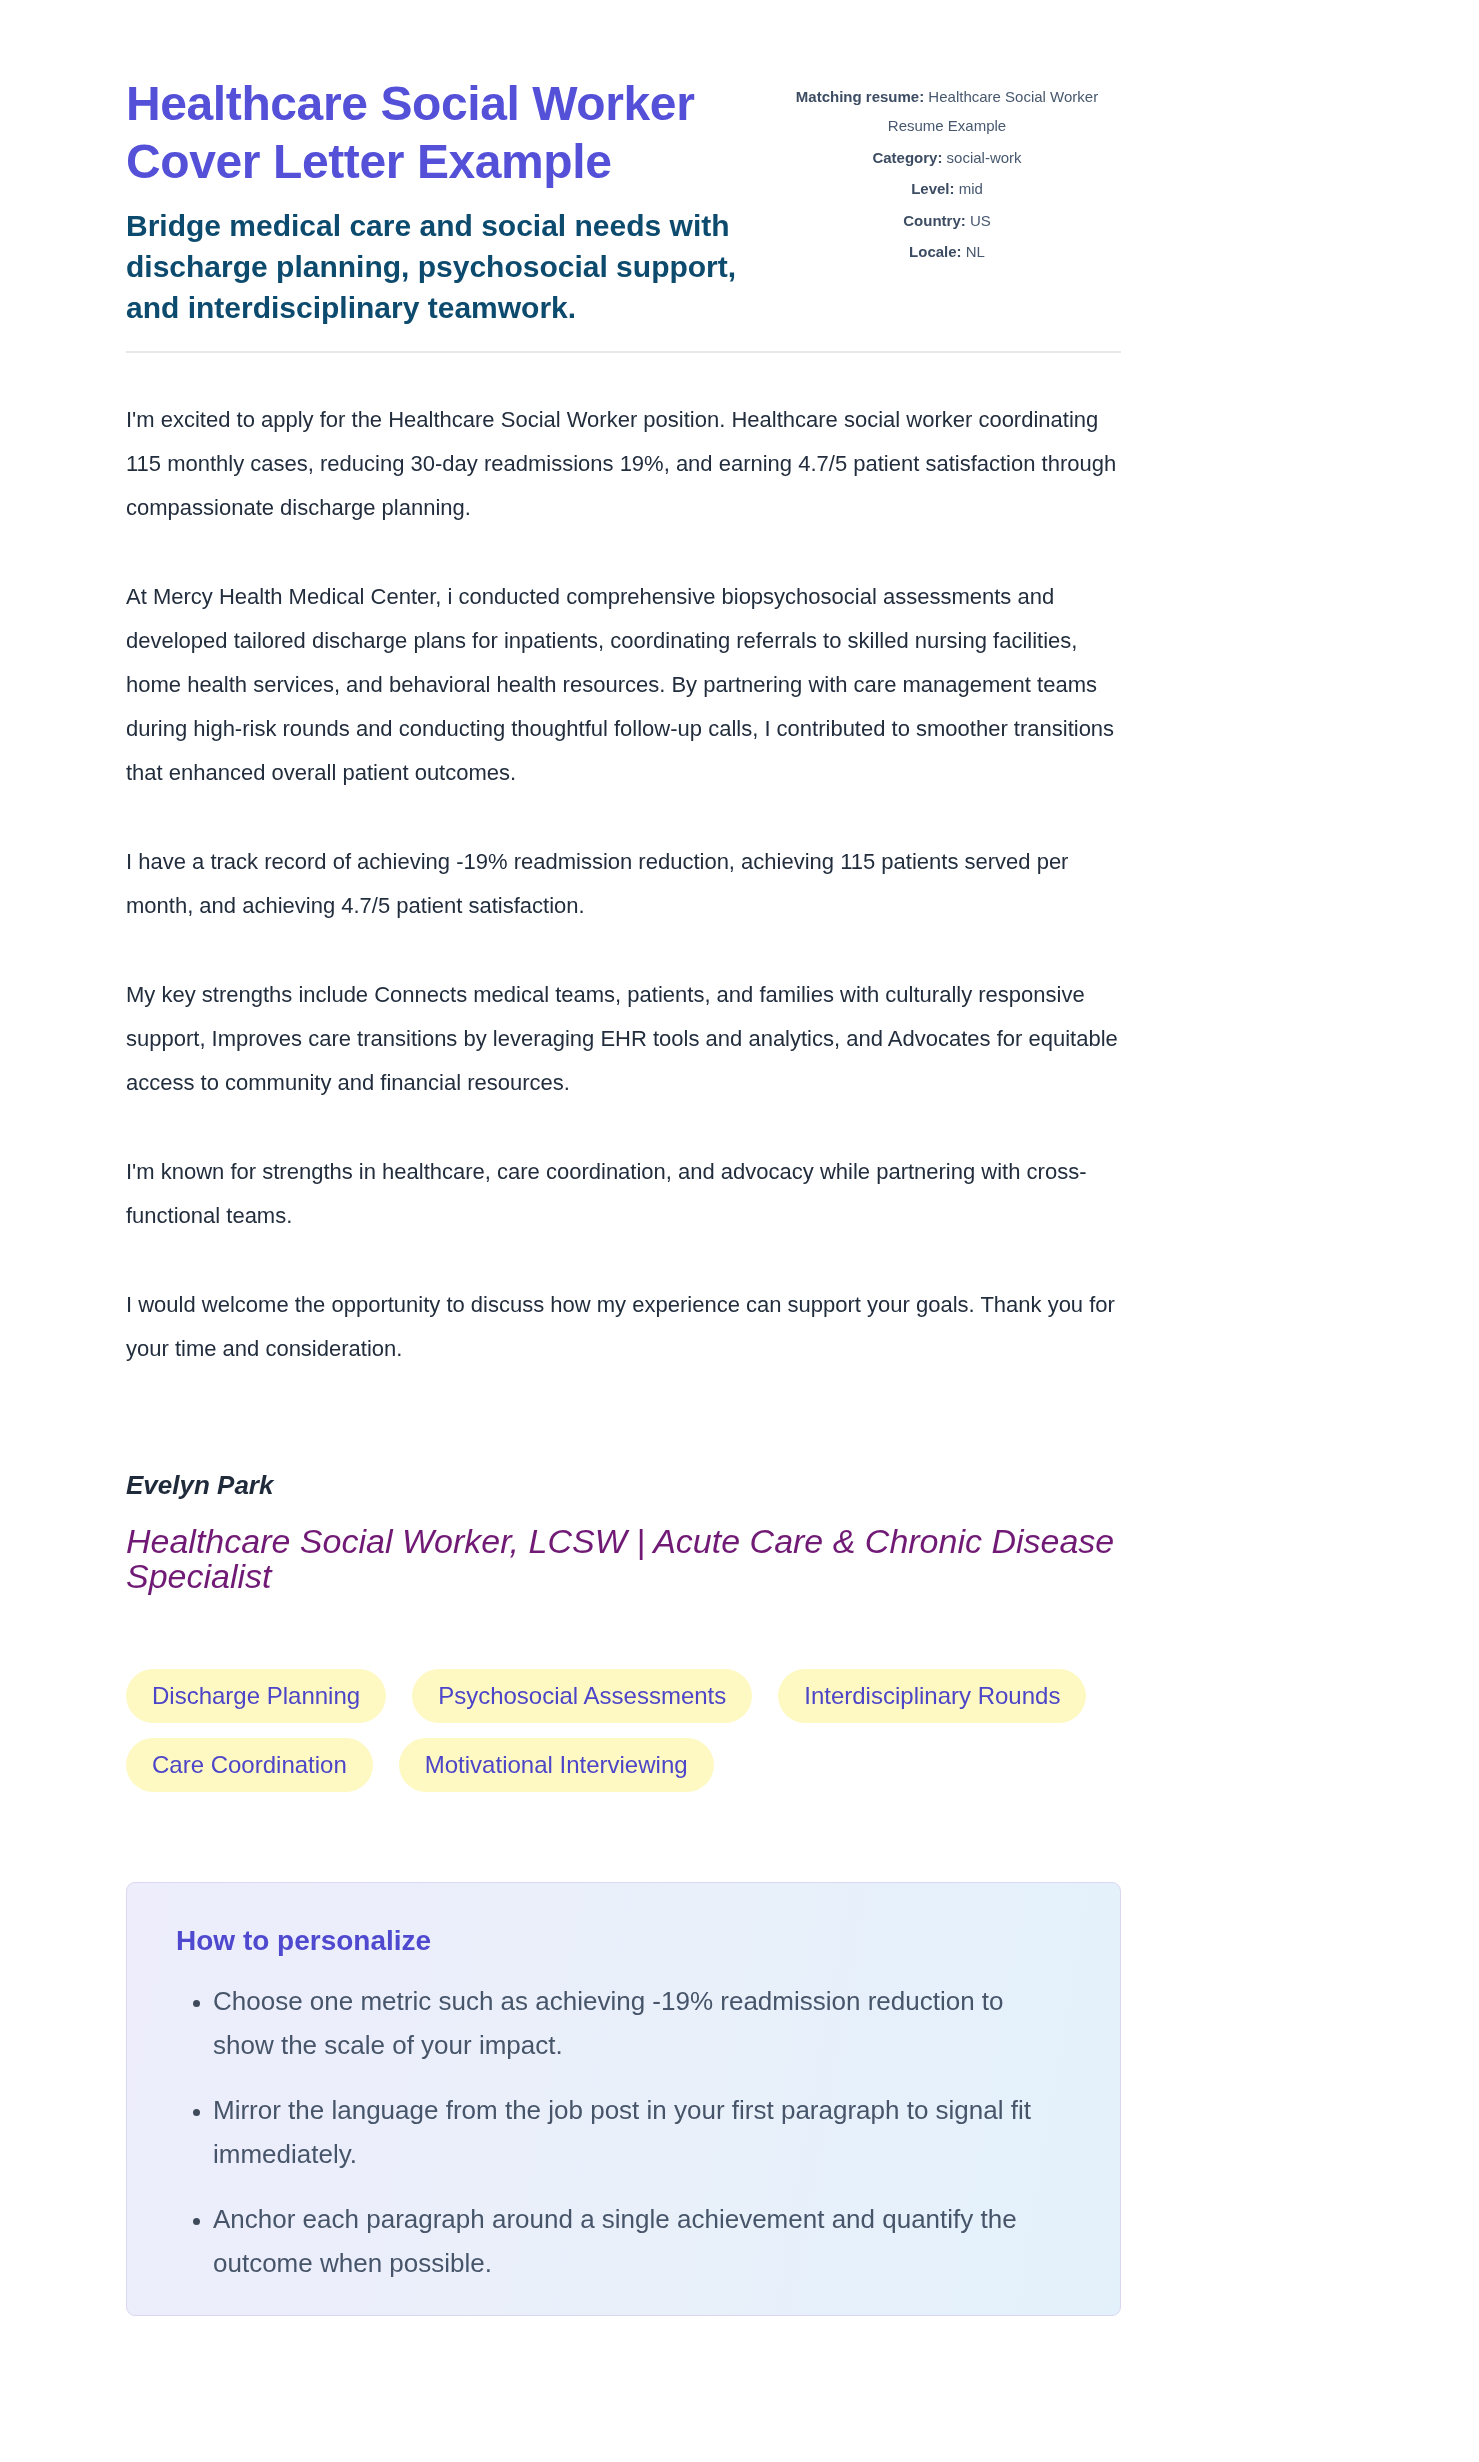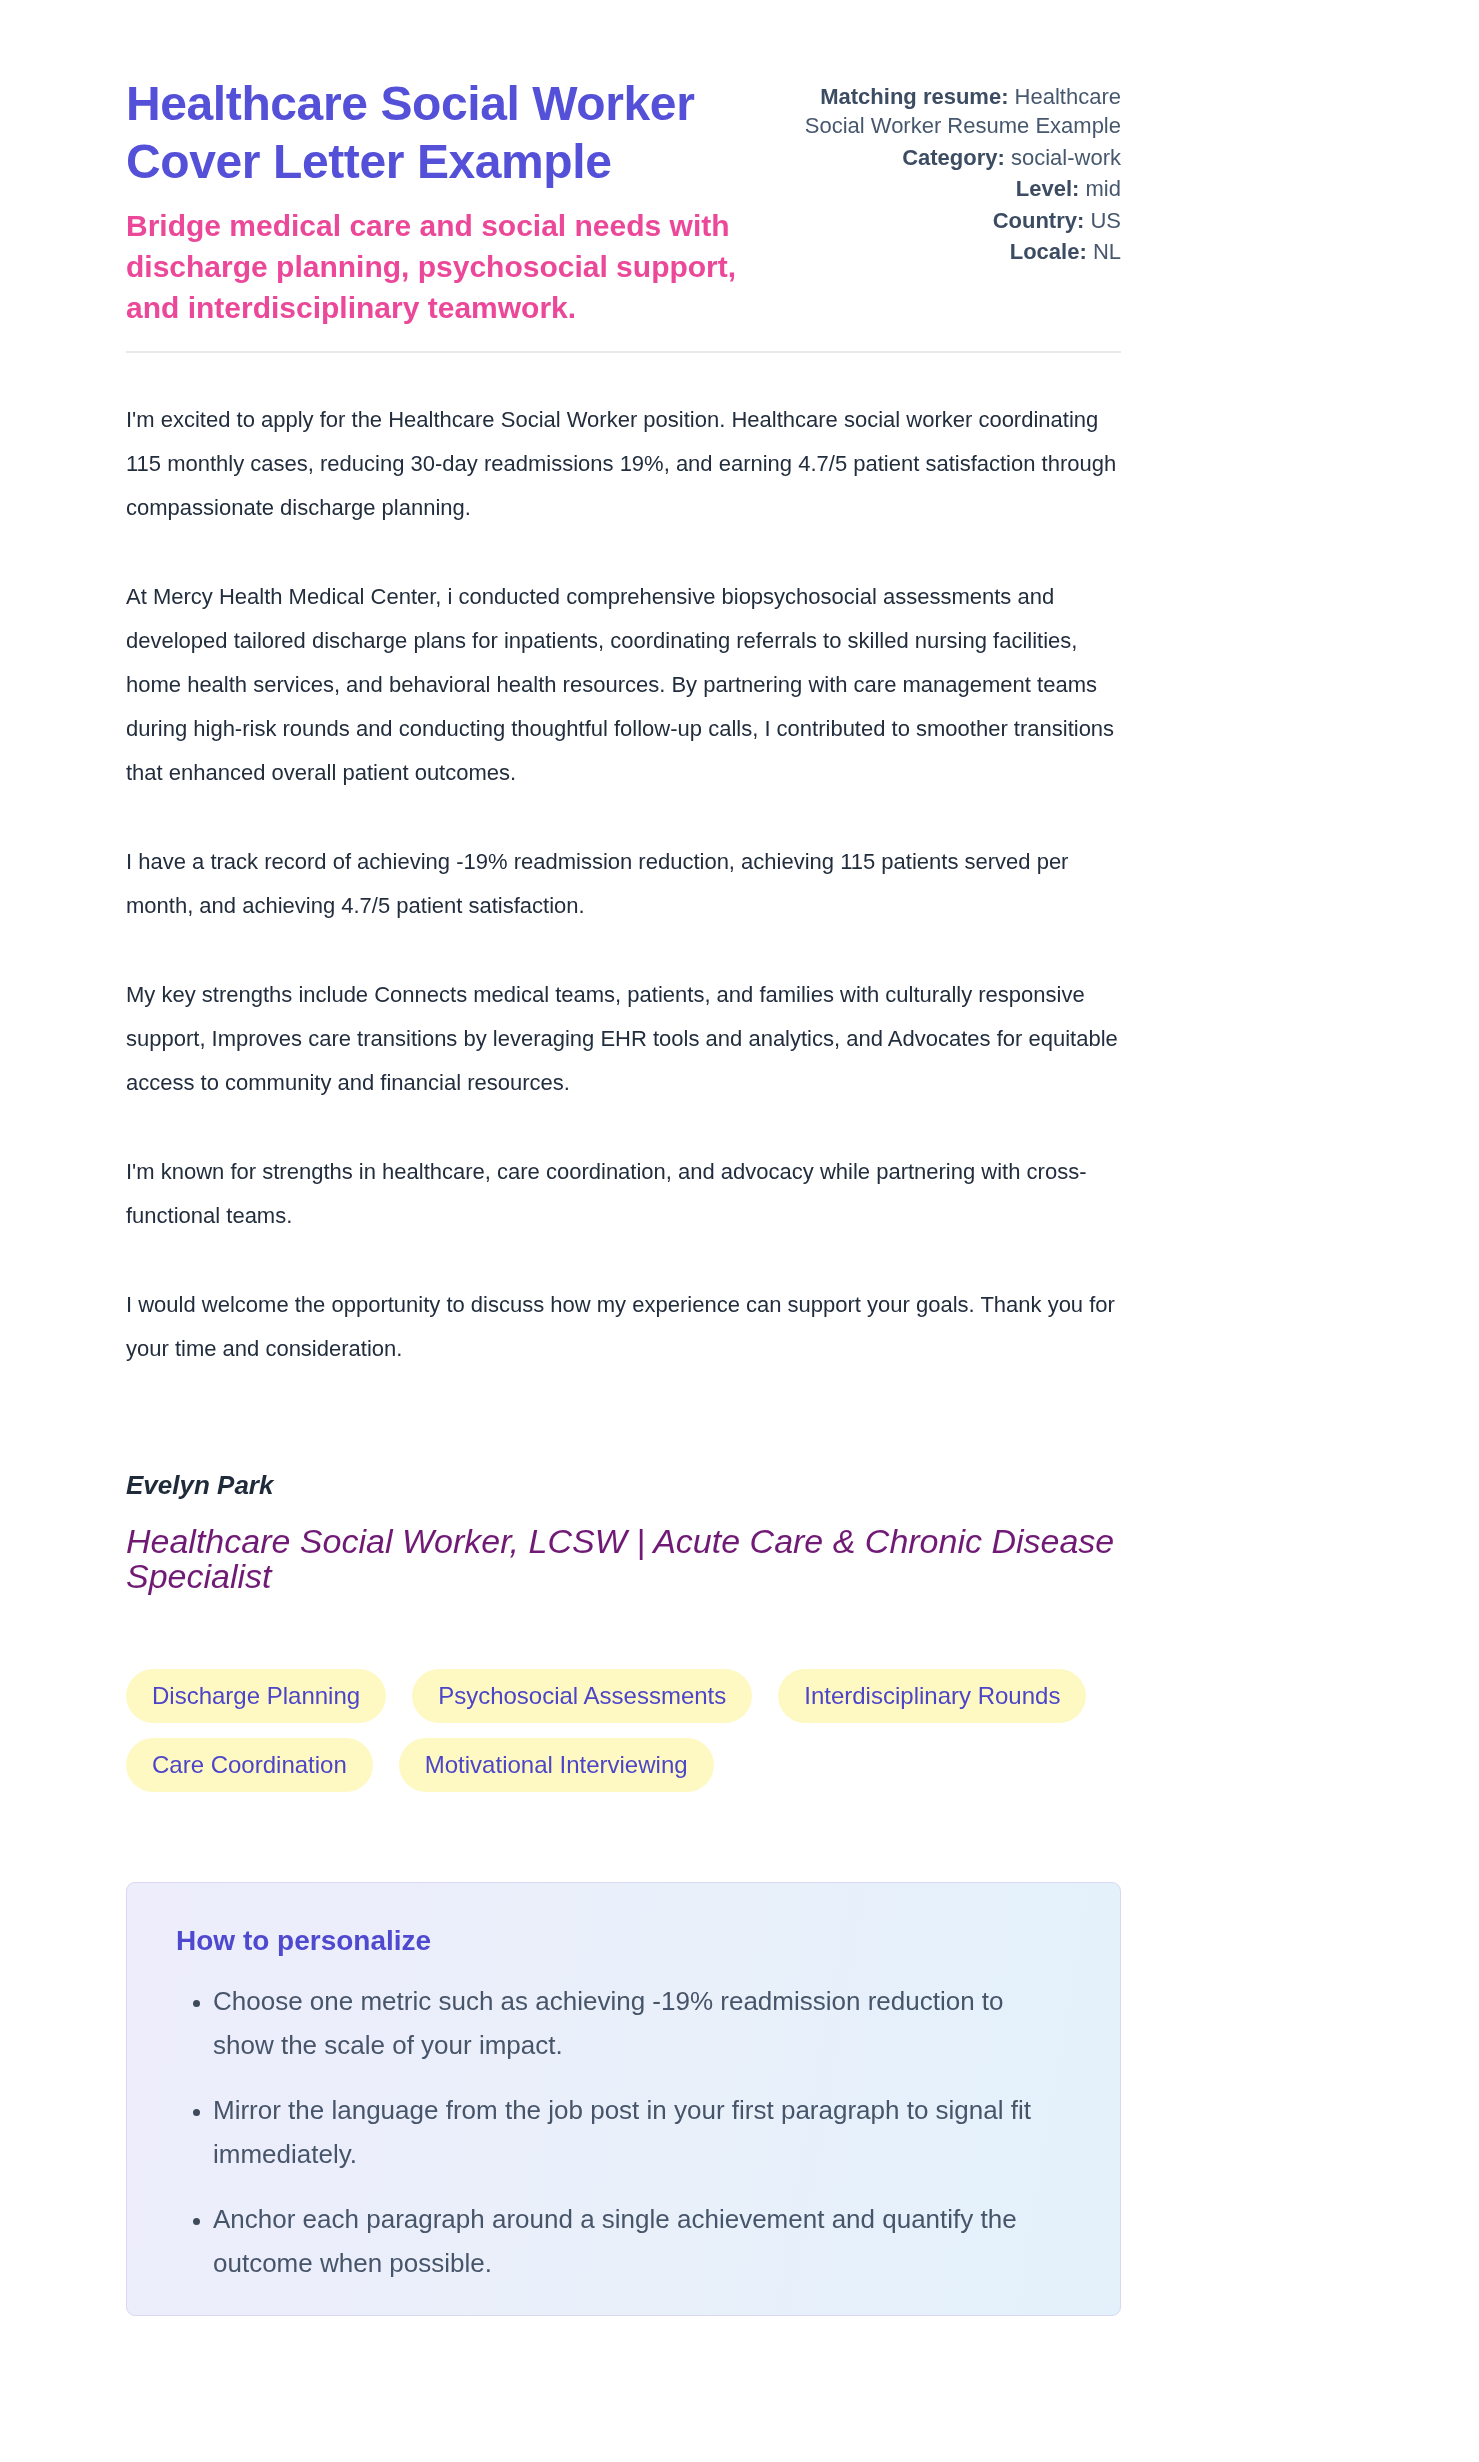--- a/index.html
+++ b/index.html
@@ -35,29 +35,29 @@
     font-weight: bold;
     letter-spacing: -0.4px;
     color: #5450D8;
     max-width: 879px;
   }
   .page-subtitle {
     margin-top: 14px;
     font-size: 30px;
     line-height: 41px;
     font-weight: bold;
-    color: #ec4899;
+    color: #0c4a6e;
     max-width: 766px;
   }
   .meta-block {
     width: 348px;
     flex: 0 0 348px;
     padding-top: 7px;
-    text-align: right;
-    font-size: 22px;
+    text-align: center;
+    font-size: 15px;
     line-height: 29px;
     color: #47586E;
   }
   .meta-row { margin-bottom: 2.6px; }
   .meta-label { font-weight: bold; color: #3C4C62; }
 
   .divider {
     margin-top: 22.6px;
     border: 0;
     border-top: 2.6px solid #E6E8EB;

